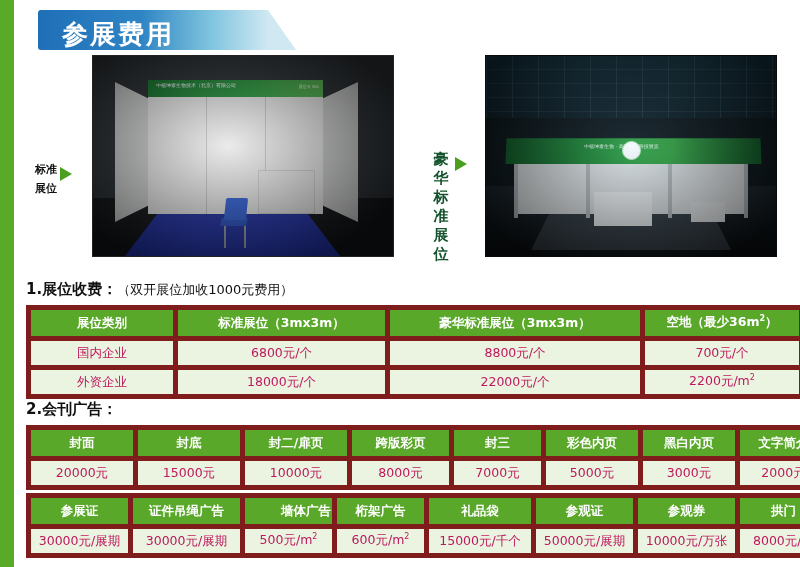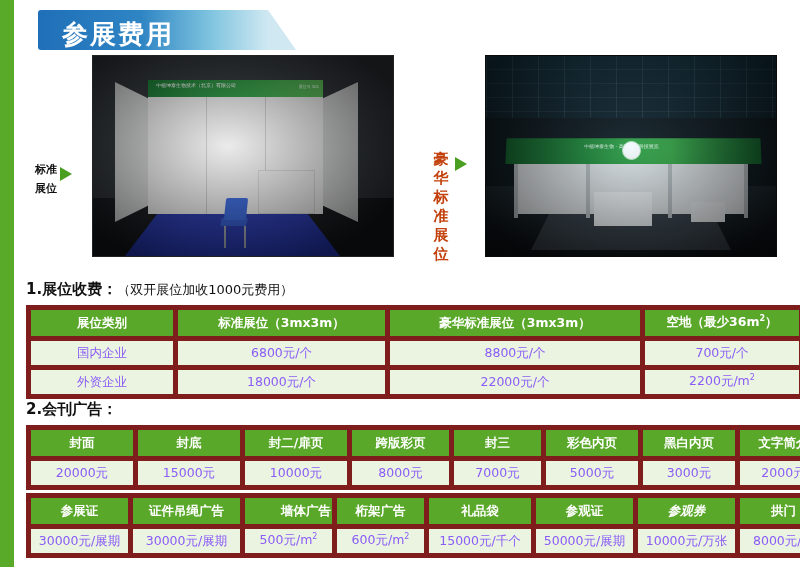--- a/index.html
+++ b/index.html
@@ -42,21 +42,21 @@
 
   
   .photos{position:absolute;left:30px;top:55px;width:745px;height:205px;}
   .label-left{
     position:absolute;left:3px;top:105px;width:26px;
     font-size:11px;font-weight:bold;color:#111;line-height:19px;text-align:center;
     font-family:"DejaVu Sans","Liberation Sans",sans-serif;
   }
   .label-right{
     position:absolute;left:398px;top:95px;width:26px;
-    font-size:15px;font-weight:bold;color:#c2410c;line-height:19px;text-align:center;
+    font-size:15px;font-weight:bold;color:#14532d;line-height:19px;text-align:center;
     font-family:"DejaVu Sans","Liberation Sans",sans-serif;
   }
   .arrow-left{
     position:absolute;left:30px;top:112px;width:0;height:0;
     border-top:7px solid transparent;border-bottom:7px solid transparent;
     border-left:12px solid #4a9e20;
   }
   .arrow-right{
     position:absolute;left:425px;top:102px;width:0;height:0;
     border-top:7px solid transparent;border-bottom:7px solid transparent;
@@ -135,21 +135,21 @@
   table.grid{border-collapse:collapse;table-layout:fixed;}
   table.grid td{
     border:5px solid #7f1d1d;
     text-align:center;
     font-family:"DejaVu Sans","Liberation Sans",sans-serif;
   }
   .hdr td{
     background:#5aa829;color:#ffffff;font-weight:bold;font-size:12.5px;height:24px;
   }
   .row td{
-    background:#eaf4e1;color:#8b5cf6;font-size:12.5px;height:22px;border:1px solid #ffffff;margin-top:8px;
+    background:#eaf4e1;color:#be185d;font-size:12.5px;height:22px;border:1px solid #ffffff;margin-top:8px;
   }
   .row.alt td{background:#eaf4e1;}
   sup{font-size:8px;vertical-align:super;}
 </style>
 </head>
 <body>
 
 <div class="edge-bar"></div>
 <div class="edge-bar-inner"></div>
 
@@ -269,21 +269,21 @@
 <div class="section" style="top:487px;">
   <table class="grid" style="margin-top:6px;width:745px;">
     <tbody>
         <tr class="hdr">
       <td style="width:95px;">参展证</td>
       <td style="width:105px;">证件吊绳广告</td>
       <td style="width:85px;text-align:right;">墙体广告</td>
       <td style="width:85px;">桁架广告</td>
       <td style="width:100px;">礼品袋</td>
       <td style="width:95px;">参观证</td>
-      <td style="width:95px;font-style:italic;">参观券</td>
+      <td style="width:95px;">参观券</td>
       <td style="width:85px;">拱门</td>
     </tr>
     <tr class="row">
       <td>30000元/展期</td>
       <td>30000元/展期</td>
       <td>500元/m<sup>2</sup></td>
       <td>600元/m<sup>2</sup></td>
       <td>15000元/千个</td>
       <td>50000元/展期</td>
       <td>10000元/万张</td>

